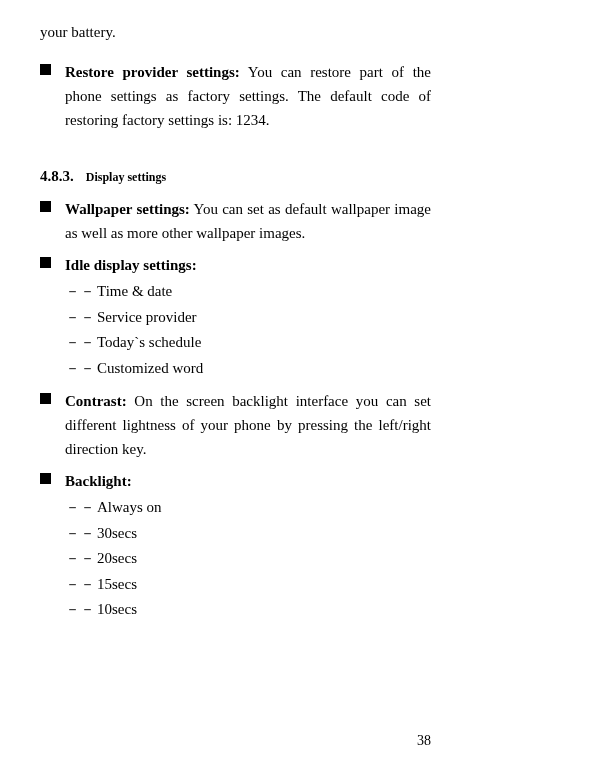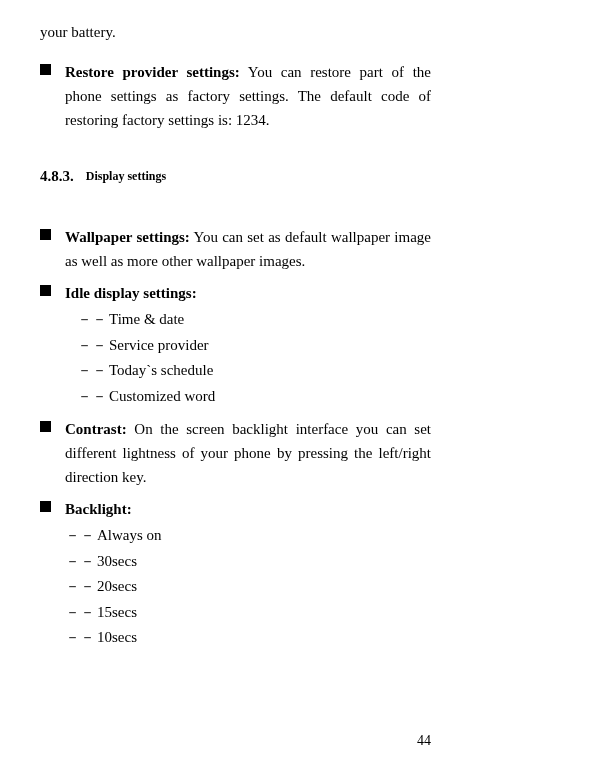--- a/index.html
+++ b/index.html
@@ -26,22 +26,22 @@
     }
 
     .top-text {
       text-align: justify;
       line-height: 1.6;
       margin-bottom: 16px;
     }
 
     .section-heading {
       display: flex;
-      align-items: center;
-      margin-bottom: 30px;
+      align-items: flex-end;
+      margin-bottom: 2px;
       margin-top: 8px;
     }
 
     .section-number {
       font-weight: bold;
       font-size: 15px;
       margin-right: 12px;
       white-space: nowrap;
     }
 
@@ -135,21 +135,21 @@
       <span class="bullet-square"></span>
       <span class="bullet-text">
         <strong>Wallpaper settings:</strong> You can set as default wallpaper image as well as more other wallpaper images.
       </span>
     </li>
 
     <li class="bullet-item">
       <span class="bullet-square"></span>
       <span class="bullet-text">
         <strong>Idle display settings:</strong>
-        <ul class="sub-list" style="margin-left: 12px;">
+        <ul class="sub-list" style="margin-left: 0;">
           <li class="sub-item"><span class="dash">－－</span>Time &amp; date</li>
           <li class="sub-item"><span class="dash">－－</span>Service provider</li>
           <li class="sub-item"><span class="dash">－－</span>Today`s schedule</li>
           <li class="sub-item"><span class="dash">－－</span>Customized word</li>
         </ul>
       </span>
     </li>
 
     <li class="bullet-item">
       <span class="bullet-square"></span>
@@ -167,15 +167,15 @@
           <li class="sub-item"><span class="dash">－－</span>30secs</li>
           <li class="sub-item"><span class="dash">－－</span>20secs</li>
           <li class="sub-item"><span class="dash">－－</span>15secs</li>
           <li class="sub-item"><span class="dash">－－</span>10secs</li>
         </ul>
       </span>
     </li>
 
   </ul>
 
-  <div class="page-number">44</div>
+  <div class="page-number">38</div>
 
 </div>
 
 </body></html>

